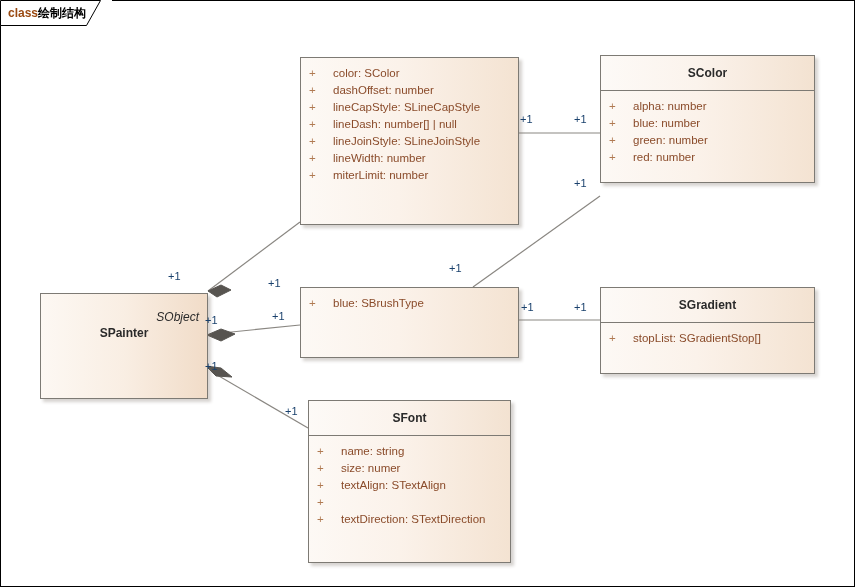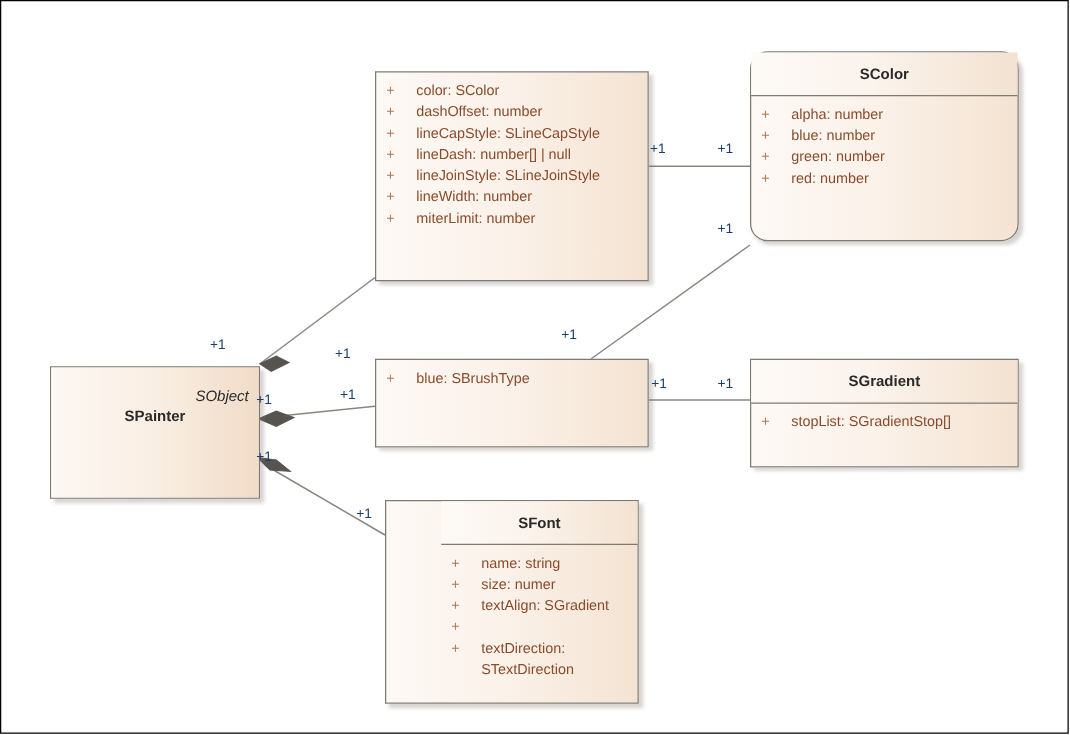--- a/index.html
+++ b/index.html
@@ -209,21 +209,21 @@
         <span class="vis">+</span>
         <span class="sig">lineWidth: number</span>
       </div>
       <div class="attr">
         <span class="vis">+</span>
         <span class="sig">miterLimit: number</span>
       </div>
     </div>
   </div>
 
-  <div class="uml-class" style="left:600px; top:41px; width:215px; height:152px;border-radius:14px;">
+  <div class="uml-class" style="left:600px; top:55px; width:215px; height:128px;">
     <div class="uml-head">
       <span class="uml-name">SColor</span>
     </div>
     <div class="uml-body">
       <div class="attr">
         <span class="vis">+</span>
         <span class="sig">alpha: number</span>
       </div>
       <div class="attr">
         <span class="vis">+</span>
@@ -254,43 +254,51 @@
       <span class="uml-name abstract">SGradient</span>
     </div>
     <div class="uml-body">
       <div class="attr">
         <span class="vis">+</span>
         <span class="sig">stopList: SGradientStop[]</span>
       </div>
     </div>
   </div>
 
-  <div class="uml-class" style="left:308px; top:400px; width:203px; height:163px;padding-left:44px;">
+  <div class="uml-class" style="left:308px; top:400px; width:203px; height:163px;">
     <div class="uml-head">
       <span class="uml-name">SFont</span>
     </div>
     <div class="uml-body">
       <div class="attr">
         <span class="vis">+</span>
         <span class="sig">name: string</span>
       </div>
       <div class="attr">
         <span class="vis">+</span>
         <span class="sig">size: numer</span>
       </div>
       <div class="attr">
         <span class="vis">+</span>
-        <span class="sig">textAlign: SGradient</span>
+        <span class="sig">textAlign: STextAlign</span>
       </div>
       <div class="attr">
         <span class="vis">+</span>
       </div>
       <div class="attr">
         <span class="vis">+</span>
         <span class="sig">textDirection: STextDirection</span>
       </div>
     </div>
   </div>
 
+  <div class="frame-tab">
+    <svg width="112" height="26" viewBox="0 0 112 26">
+      <path d="M0.5,0.5 L100.5,0.5 L86.5,25.5 L0.5,25.5 Z" fill="#ffffff" stroke="#000000" stroke-width="1"></path>
+    </svg>
+    <div class="frame-tab-label">
+      <span class="kw">class</span><span>绘制结构</span>
+    </div>
+  </div>
 
   <div class="frame-border"></div>
 
 </div>
 
 </body></html>

